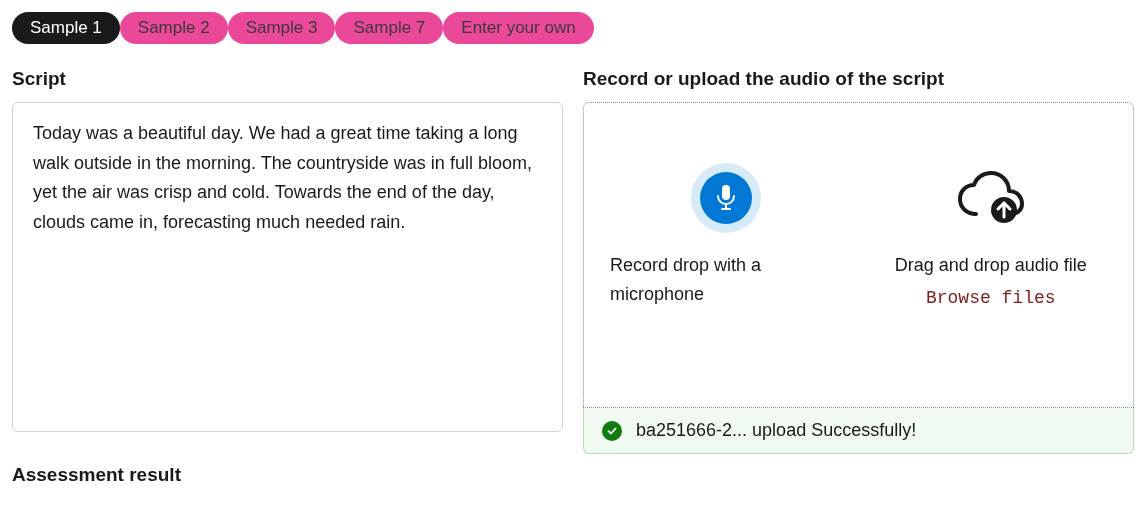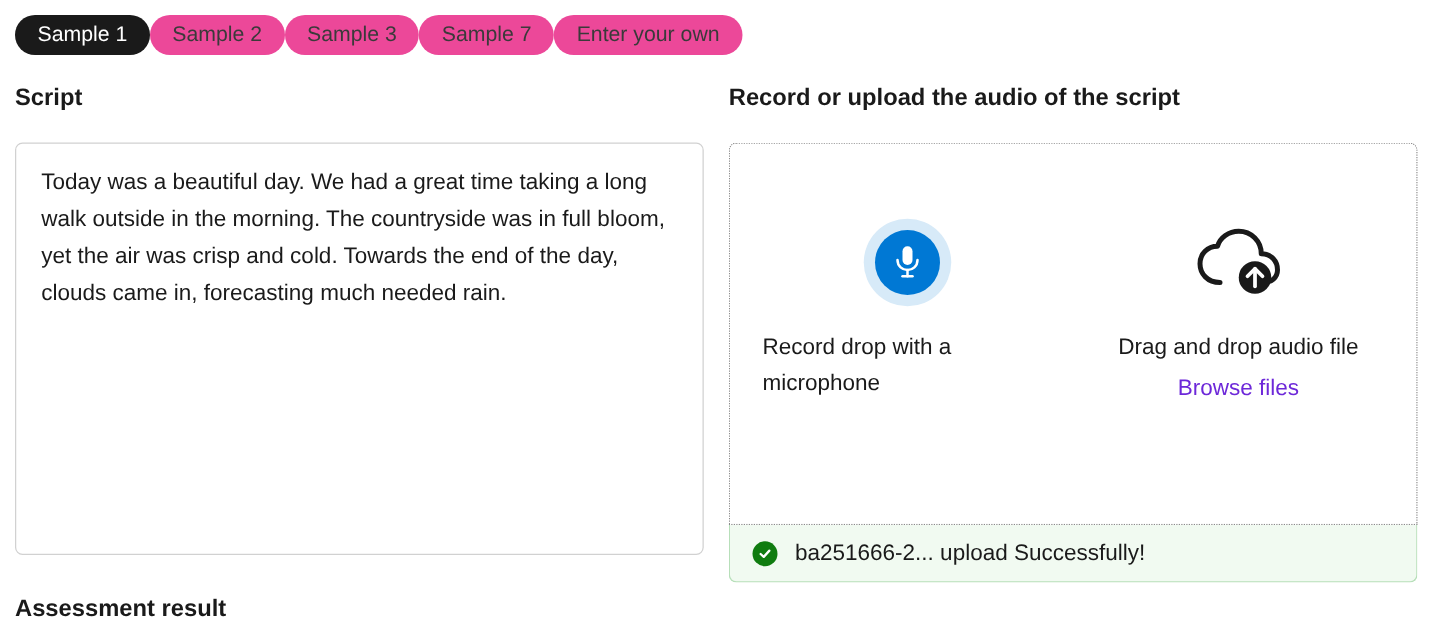--- a/index.html
+++ b/index.html
@@ -39,21 +39,21 @@
       flex: 1;
       min-width: 0;
     }
     .right-col {
       flex: 1;
       min-width: 0;
     }
     .section-heading {
       font-size: 19px;
       font-weight: 600;
-      margin-bottom: 24px;
+      margin-bottom: 12px;
       color: #1a1a1a;
     }
     .script-box {
       width: 100%;
       height: 330px;
       border: 1px solid #d1d1d1;
       border-radius: 6px;
       padding: 16px 20px;
       font-size: 18px;
       line-height: 1.65;
@@ -109,25 +109,26 @@
       align-items: center;
       justify-content: center;
     }
     .cloud-icon-wrap {
       height: 70px;
       display: flex;
       align-items: center;
       justify-content: center;
     }
     .browse-link {
-      color: #6d28d9;
+      color: #7f1d1d;
       font-size: 18px;
       margin-top: 8px;
       cursor: pointer;
       text-decoration: none;
+      font-family: Liberation Mono, monospace;
     }
     .upload-status {
       border: 1px solid #b7dfb9;
       background: #f1faf1;
       border-top: none;
       border-radius: 0 0 6px 6px;
       padding: 12px 18px;
       display: flex;
       align-items: flex-end;
       gap: 14px;

